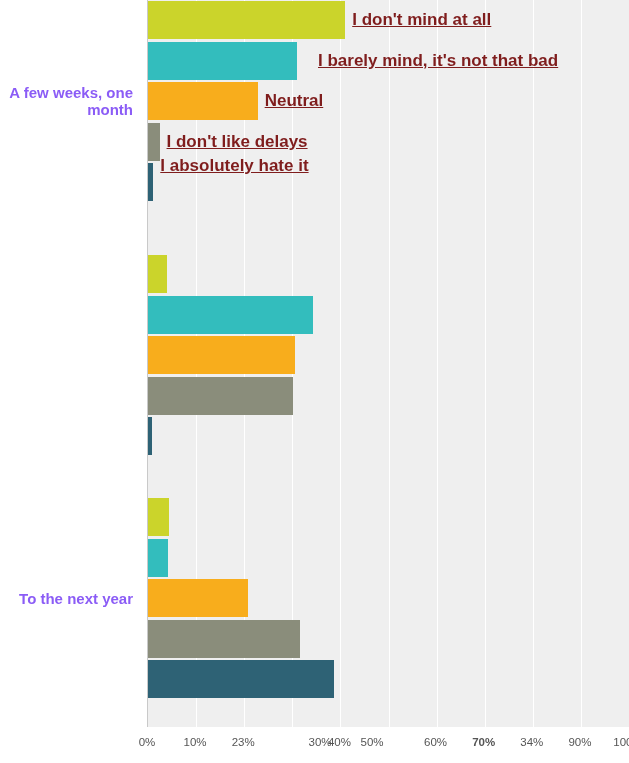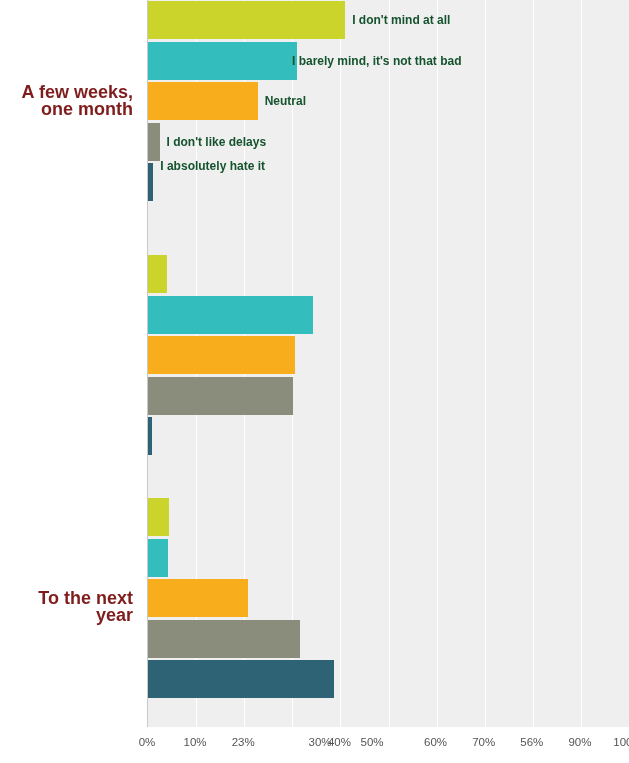--- a/index.html
+++ b/index.html
@@ -39,35 +39,36 @@
   }
   
   .bar {
     position: absolute;
     left: 0;
     height: 38px;
   }
   .bar-label {
     position: absolute;
     white-space: nowrap;
-    font-size: 12px;
+    font-size: 17px;
     font-weight: bold;
-    color: #14532d;
+    color: #7f1d1d;
     line-height: 38px;
     height: 38px;
+    text-decoration: underline;
   }
   
   .cat-label {
     position: absolute;
     right: 639px;
     width: 148px;
     text-align: right;
-    font-size: 18px;
+    font-size: 15px;
     font-weight: bold;
-    color: #7f1d1d;
+    color: #8b5cf6;
     line-height: 17px;
   }
   #cat-labels {
     position: absolute;
     left: 0;
     top: 0;
     width: 140px;
     height: 727px;
   }
   #cat-labels .cat-label {
@@ -113,21 +114,21 @@
         <div class="gridline" style="left: 240.5px;"></div>
         <div class="gridline" style="left: 288.6px;"></div>
         <div class="gridline" style="left: 336.7px;"></div>
         <div class="gridline" style="left: 384.8px;"></div>
         <div class="gridline" style="left: 432.9px;"></div>
       </div>
     <div id="bars">
         <div class="bar" title="A few weeks, one month — I don't mind at all: 41%" style="top: 1px; width: 197.21px; background: rgb(203, 212, 43);"></div>
         <div class="bar-label" style="top: 1px; left: 204.21px;">I don't mind at all</div>
         <div class="bar" title="A few weeks, one month — I barely mind, it's not that bad: 31%" style="top: 41.6px; width: 149.11px; background: rgb(51, 189, 189);"></div>
-        <div class="bar-label" style="top: 41.6px; left: 144px;">I barely mind, it's not that bad</div>
+        <div class="bar-label" style="top: 41.6px; left: 170px;">I barely mind, it's not that bad</div>
         <div class="bar" title="A few weeks, one month — Neutral: 22.8%" style="top: 82.2px; width: 109.668px; background: rgb(248, 173, 28);"></div>
         <div class="bar-label" style="top: 82.2px; left: 116.668px;">Neutral</div>
         <div class="bar" title="A few weeks, one month — I don't like delays: 2.4%" style="top: 122.8px; width: 11.544px; background: rgb(138, 141, 123);"></div>
         <div class="bar-label" style="top: 122.8px; left: 18.544px; text-align: center;">I don't like delays</div>
         <div class="bar" title="A few weeks, one month — I absolutely hate it: 1.1%" style="top: 163.4px; width: 5.291px; background: rgb(46, 98, 117);"></div>
         <div class="bar-label" style="top: 147px; left: 12.291px;">I absolutely hate it</div>
         <div class="bar" title="A few months — I don't mind at all: 4%" style="top: 255px; width: 19.24px; background: rgb(203, 212, 43);"></div>
         <div class="bar" title="A few months — I barely mind, it's not that bad: 34.2%" style="top: 295.6px; width: 164.502px; background: rgb(51, 189, 189);"></div>
         <div class="bar" title="A few months — Neutral: 30.5%" style="top: 336.2px; width: 146.705px; background: rgb(248, 173, 28);"></div>
         <div class="bar" title="A few months — I don't like delays: 30.2%" style="top: 376.8px; width: 145.262px; background: rgb(138, 141, 123);"></div>
@@ -141,19 +142,19 @@
   </div>
 
   <div id="x-axis">
       <div class="tick-label" style="left: 0px;">0%</div>
       <div class="tick-label" style="left: 48.1px;">10%</div>
       <div class="tick-label" style="left: 96.2px;">23%</div>
       <div class="tick-label" style="left: 153px; margin-left: 20px;">30%</div>
       <div class="tick-label" style="left: 192.4px;">40%</div>
       <div class="tick-label" style="left: 225px;">50%</div>
       <div class="tick-label" style="left: 288.6px;">60%</div>
-      <div class="tick-label" style="left: 336.7px;">70%</div>
-      <div class="tick-label" style="left: 384.8px;">56%</div>
+      <div class="tick-label" style="left: 336.7px; font-weight: bold;">70%</div>
+      <div class="tick-label" style="left: 384.8px;">34%</div>
       <div class="tick-label" style="left: 432.9px;">90%</div>
       <div class="tick-label" style="left: 481px;">100%</div>
     </div>
 
 </div>
 
 </body></html>

